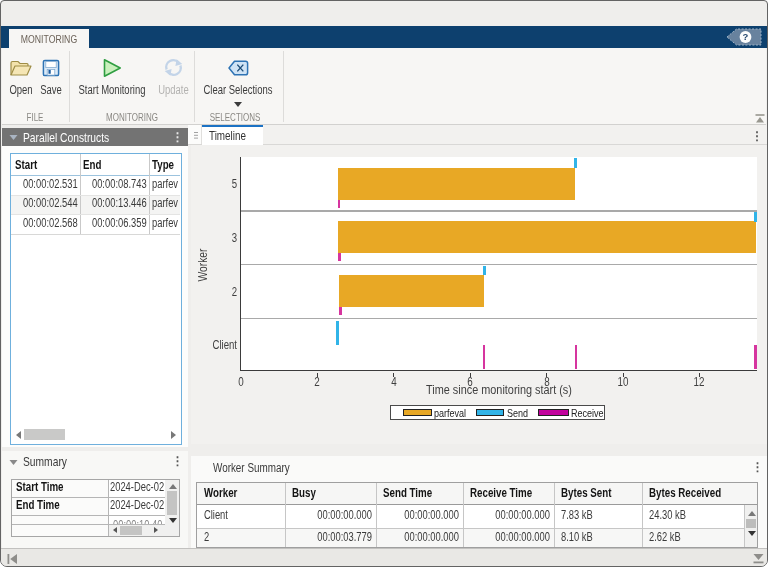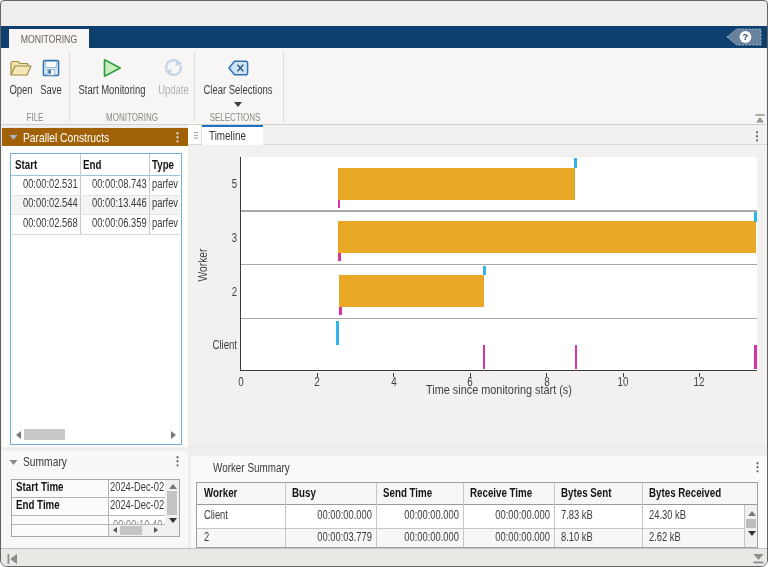--- a/index.html
+++ b/index.html
@@ -13,21 +13,21 @@
 
 #titlebar { position:absolute; left:0; top:0; width:766px; height:24.5px; background:#232323; }
 
 #tabband { position:absolute; left:0; top:24.5px; width:766px; height:22px; background:#0d406e; }
 
 #toolbar { position:absolute; left:1px; top:46.5px; width:764px; height:77px; background:#f7f6f4; border-bottom:1px solid #d2d1cf; }
 .sep { position:absolute; top:3px; width:1px; height:71px; background:#dddcda; }
 .ilabel { position:absolute; top:35px; font-size:12px; color:#3c3c3c; text-align:center; white-space:nowrap; transform:scaleX(0.79); transform-origin:50% 50%; }
 .slabel { position:absolute; top:64px; font-size:10px; color:#8b8984; text-align:center; white-space:nowrap; transform:scaleX(0.8); transform-origin:50% 50%; }
 
-#lphead { position:absolute; left:1px; top:126.5px; width:185.5px; height:18.5px; background:#a16207; color:#fff; }
+#lphead { position:absolute; left:1px; top:126.5px; width:185.5px; height:18.5px; background:#737373; color:#fff; }
 #lpbody { position:absolute; left:1px; top:145px; width:185.5px; height:301px; background:#fdfdfc;padding-left:48px; }
 #sumpanel { position:absolute; left:1px; top:450px; width:185.5px; height:97px; background:#f8f8f6; }
 #rpanel { position:absolute; left:190px; top:124px; width:576px; height:319px; }
 #wspanel { position:absolute; left:190px; top:455px; width:576px; height:92px; background:#fafaf9; }
 .dots3 { font-size:12px; color:#555; font-weight:bold; letter-spacing:0; }
 
 #chart { position:absolute; left:0; top:20px; width:576px; height:299px; background:#f2f1ef; }
 .xlab { position:absolute; font-size:12px; color:#3f3f3f; width:30px; text-align:center; margin-left:-15px; transform:scaleX(0.82); transform-origin:50% 50%; }
 .ylab { position:absolute; font-size:12px; color:#3f3f3f; text-align:right; width:40px; transform:scaleX(0.8); transform-origin:100% 50%; }
 
@@ -224,20 +224,28 @@
 
       <div class="xlab" style="left:50px;top:230px">0</div>
       <div class="xlab" style="left:126.4px;top:230px">2</div>
       <div class="xlab" style="left:202.8px;top:230px">4</div>
       <div class="xlab" style="left:279.2px;top:230px">6</div>
       <div class="xlab" style="left:355.6px;top:230px">8</div>
       <div class="xlab" style="left:432px;top:230px">10</div>
       <div class="xlab" style="left:508.4px;top:230px">12</div>
       <div class="abs" style="left:208px;top:237.5px;width:200px;text-align:center;font-size:12.5px;color:#3f3f3f;transform:scaleX(0.87);transform-origin:50% 50%;white-space:nowrap">Time since monitoring start (s)</div>
 
+      <div class="abs" style="left:199px;top:260px;width:215px;height:14.5px;background:#fff;border:1px solid #4a4a4a">
+        <div class="abs" style="left:11.5px;top:3px;width:29px;height:6.5px;background:#e8a825;border:1px solid #222"></div>
+        <div class="tx" style="left:42.5px;top:0.5px;font-size:11px;color:#222;transform:scaleX(0.82)">parfeval</div>
+        <div class="abs" style="left:85px;top:3px;width:28px;height:6.5px;background:#31b4e8;border:1px solid #222"></div>
+        <div class="tx" style="left:115.5px;top:0.5px;font-size:11px;color:#222;transform:scaleX(0.82)">Send</div>
+        <div class="abs" style="left:146.5px;top:3px;width:31px;height:6.5px;background:#c1029c;border:1px solid #222"></div>
+        <div class="tx" style="left:180px;top:0.5px;font-size:11px;color:#222;transform:scaleX(0.82)">Receive</div>
+      </div>
     </div>
   </div>
 
   <div id="wspanel">
     <div class="tx" style="left:21.5px;top:5px;font-size:12.5px;color:#3a3a3a">Worker Summary</div>
     <span class="abs dots3" style="left:560.5px;top:4px">⋮</span>
     <div class="abs" style="left:4.5px;top:25.5px;width:562.5px;height:66px;border:1px solid #9f9f9f;background:#fff;overflow:hidden">
 
       <div class="abs" style="left:0;top:0;width:561px;height:22.5px;background:#f6f6f5;border-bottom:1px solid #9a9a9a"></div>
       <div class="abs" style="left:0;top:45.3px;width:561px;height:1px;background:#c6c6c6"></div>

